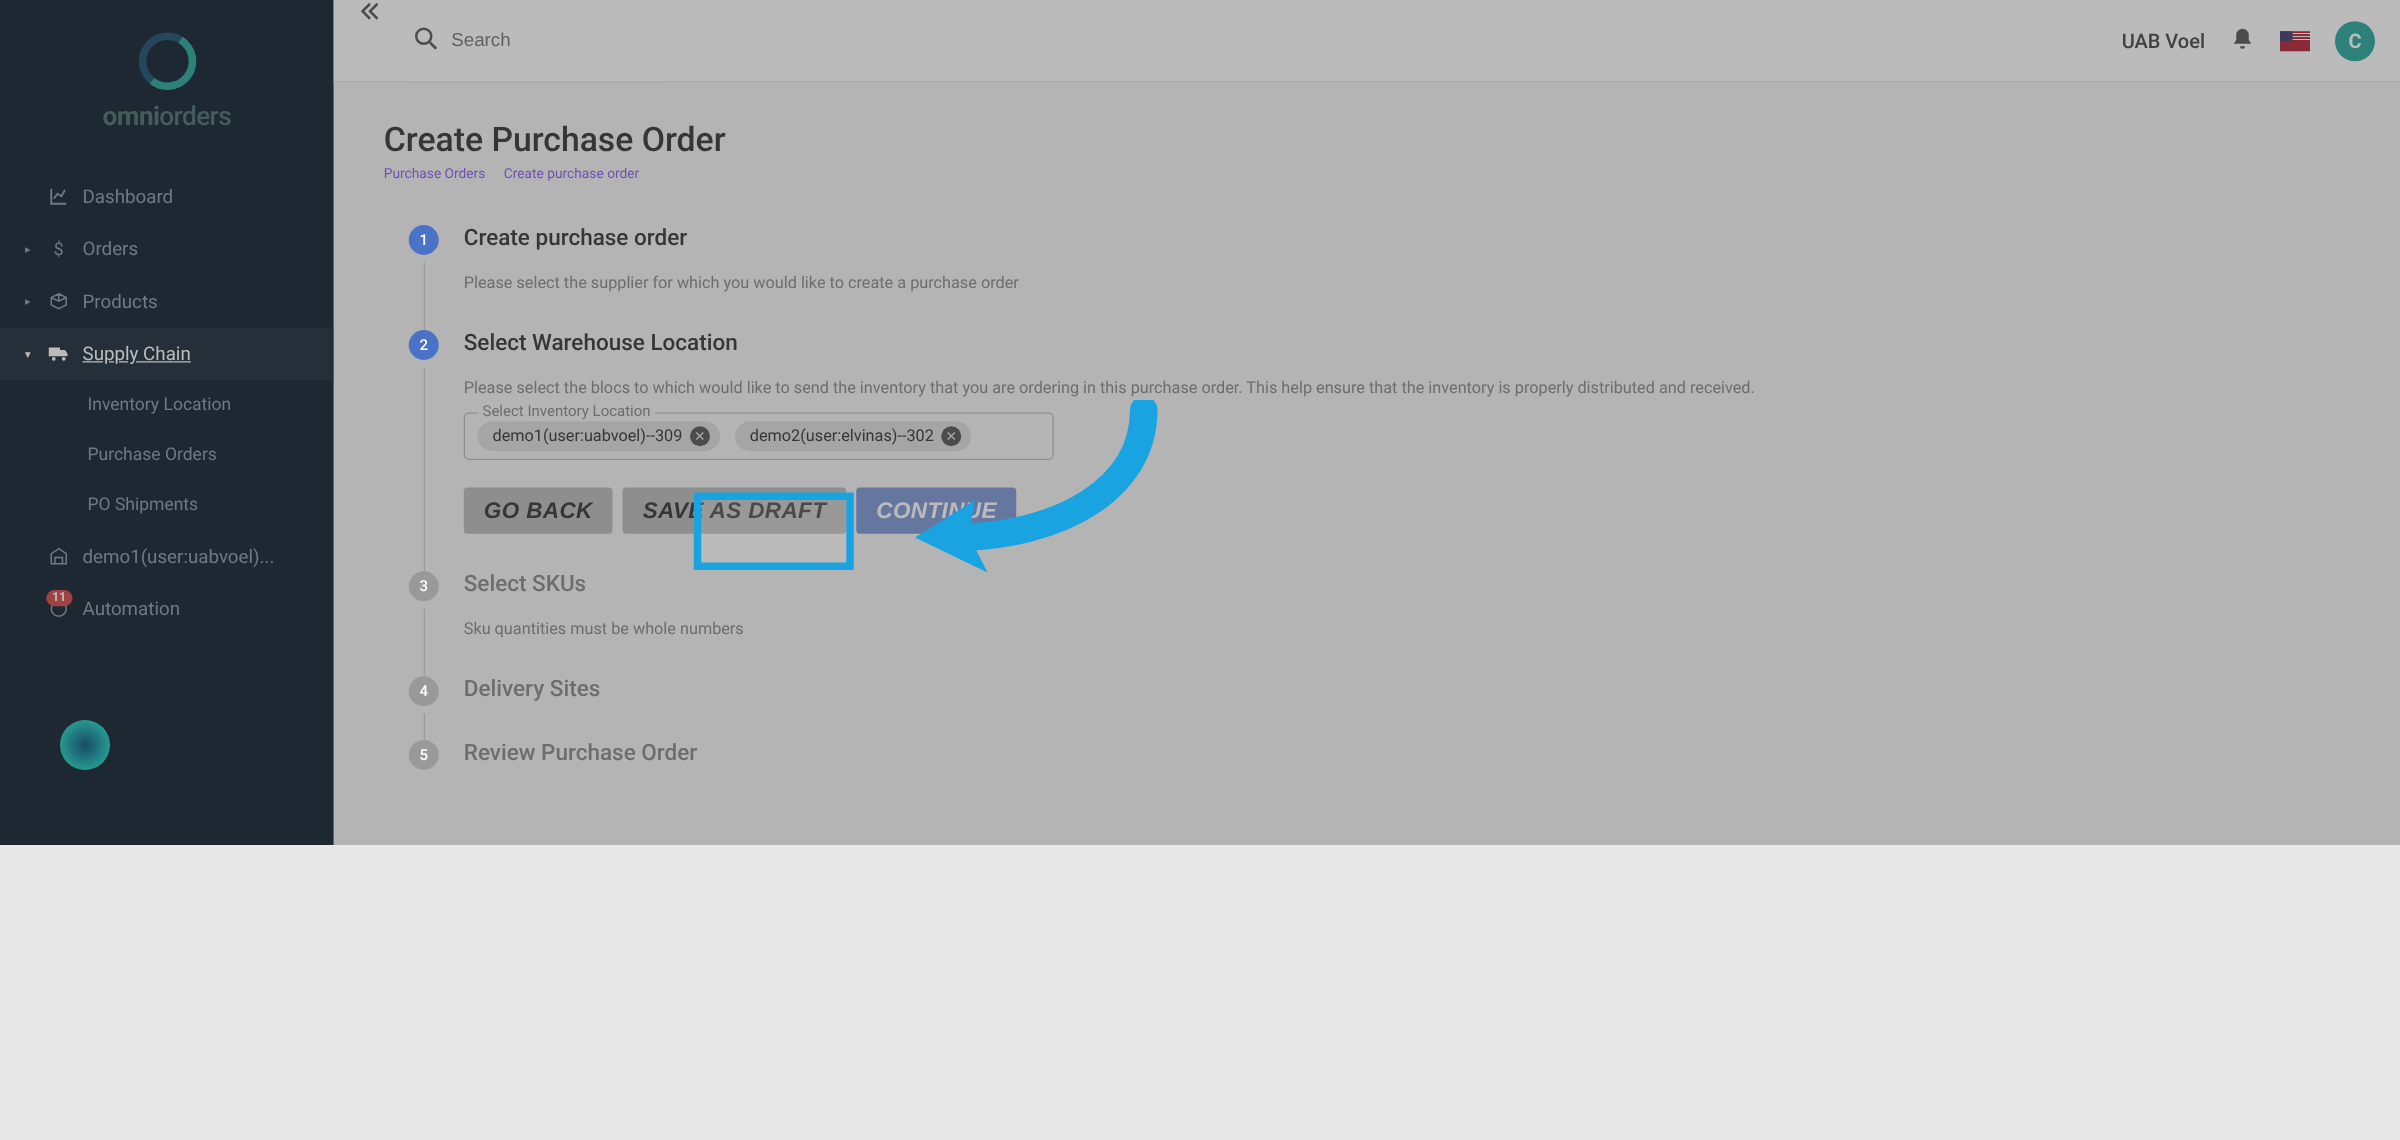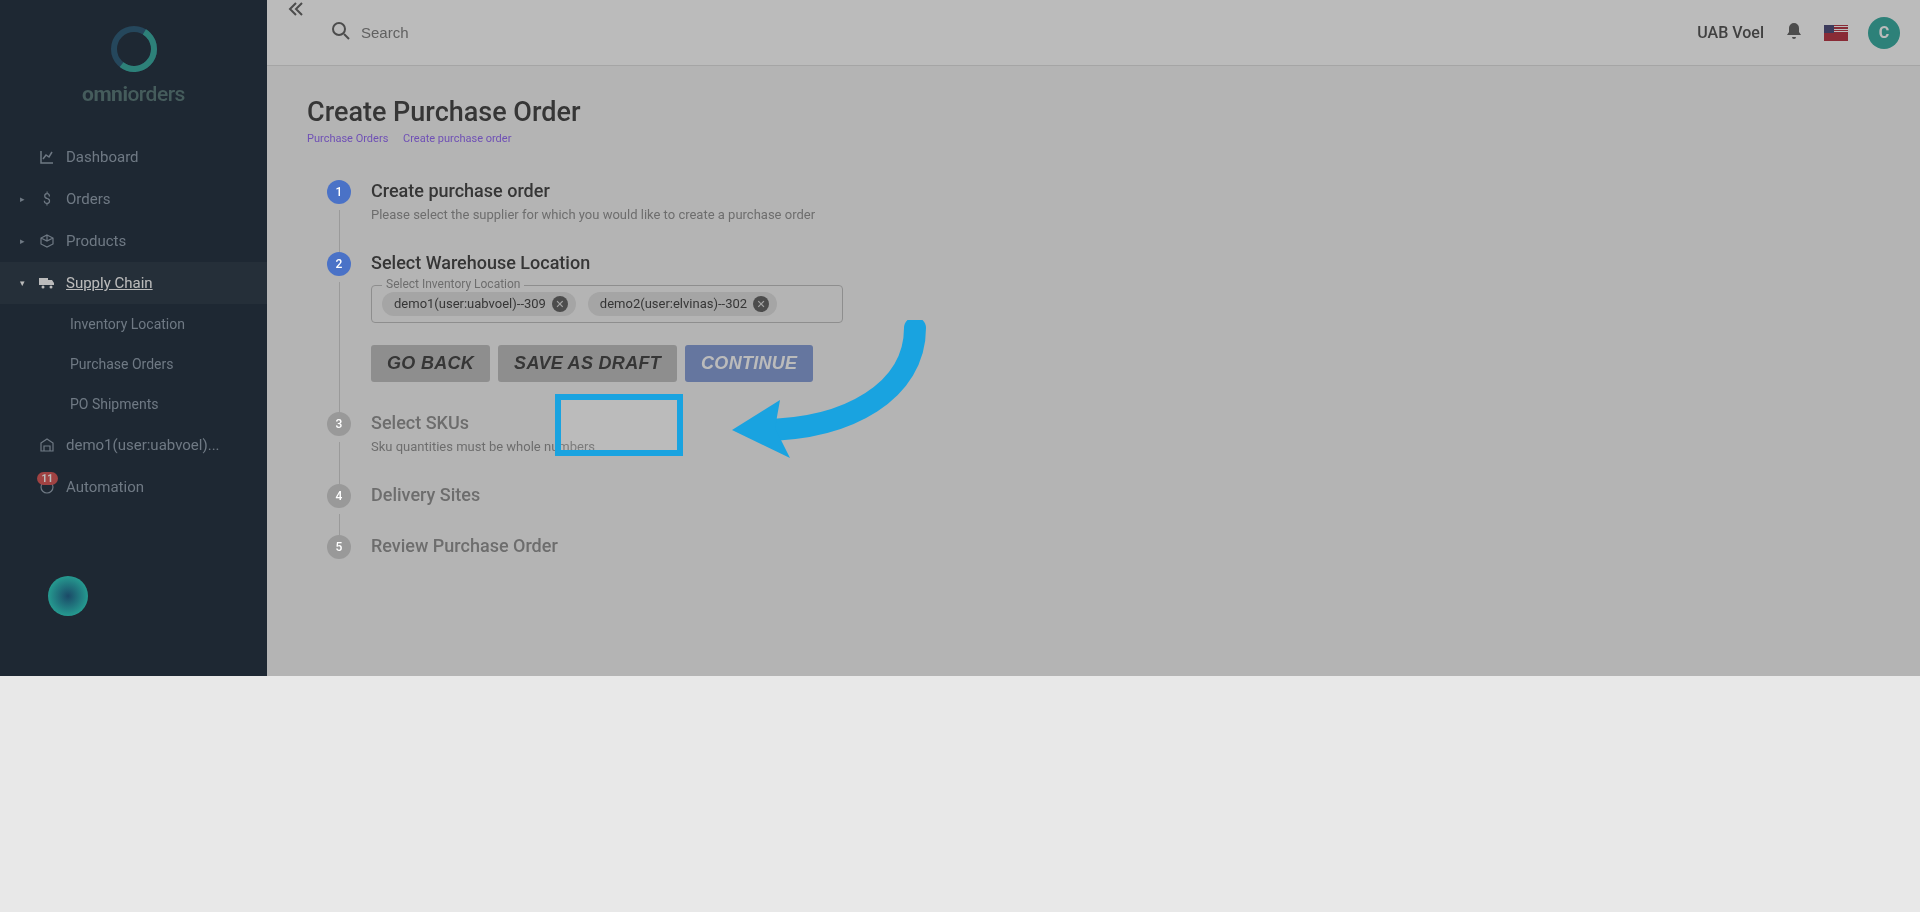--- a/index.html
+++ b/index.html
@@ -51,26 +51,26 @@
     .stepper { margin-top: 35px; margin-left: 20px; }
     .step { display: flex; gap: 20px; position: relative; }
     .step::before { content: ""; position: absolute; left: 12px; top: 30px; bottom: -5px; width: 1px; background: #ccc; }
     .step:last-child::before { display: none; }
     .step-num { width: 24px; height: 24px; border-radius: 50%; display: flex; align-items: center; justify-content: center; font-size: 12px; font-weight: 500; z-index: 1; flex-shrink: 0; }
     .step-num.active { background: #4a72c7; color: white; }
     .step-num.inactive { background: #999; color: white; }
     .step-content { flex: 1; padding-bottom: 30px; }
     .step-title { font-size: 18px; color: #333; font-weight: 500; }
     .step-title.inactive { color: #888; }
-    .step-desc { font-size: 13px; color: #888; margin-top: 6px; }
+    .step-desc { font-size: 13px; color: #888; margin-top: 18px; }
     
     
     .chip-field { border: 1px solid #bbb; border-radius: 4px; padding: 6px 10px; margin-top: 12px; width: 472px; position: relative; }
     .chip-label { position: absolute; top: -9px; left: 10px; background: #f5f5f5; padding: 0 4px; font-size: 12px; color: #888; }
-    .chip { display: inline-flex; background: #ddd; border-radius: 14px; padding: 4px 8px 4px 12px; font-size: 13px; color: #333; margin-right: 8px; gap: 6px; }
+    .chip { display: inline-flex; align-items: center; background: #ddd; border-radius: 14px; padding: 4px 8px 4px 12px; font-size: 13px; color: #333; margin-right: 8px; gap: 6px; }
     .chip-close { width: 16px; height: 16px; border-radius: 50%; background: #555; color: #ddd; display: flex; align-items: center; justify-content: center; font-size: 11px; cursor: pointer; }
     
     
     .btn-row { margin-top: 22px; display: flex; gap: 8px; }
     .btn { padding: 8px 16px; font-size: 18px; font-weight: 600; border: none; cursor: pointer; border-radius: 3px; letter-spacing: 0.3px; font-style: italic; }
     .btn-secondary { background: #bbb; color: #333; }
     .btn-primary { background: #7b95d4; color: white; }
     
     
     .highlight { position: absolute; border: 6px solid #19a3e0; background: rgba(255,255,255,0.1); pointer-events: none; }
@@ -222,20 +222,21 @@
             <div class="step-content">
               <div class="step-title">Create purchase order</div>
               <div class="step-desc">Please select the supplier for which you would like to create a purchase order</div>
             </div>
           </div>
 
           <div class="step">
             <div class="step-num active">2</div>
             <div class="step-content">
               <div class="step-title">Select Warehouse Location</div>
+              <div class="step-desc">Please select the blocs to which would like to send the inventory that you are ordering in this purchase order. This help ensure that the inventory is properly distributed and received.</div>
 
               <div class="chip-field">
                 <span class="chip-label">Select Inventory Location</span>
                 <span class="chip">
                   <span>demo1(user:uabvoel)--309</span>
                   <span class="chip-close">✕</span>
                 </span>
                 <span class="chip">
                   <span>demo2(user:elvinas)--302</span>
                   <span class="chip-close">✕</span>

